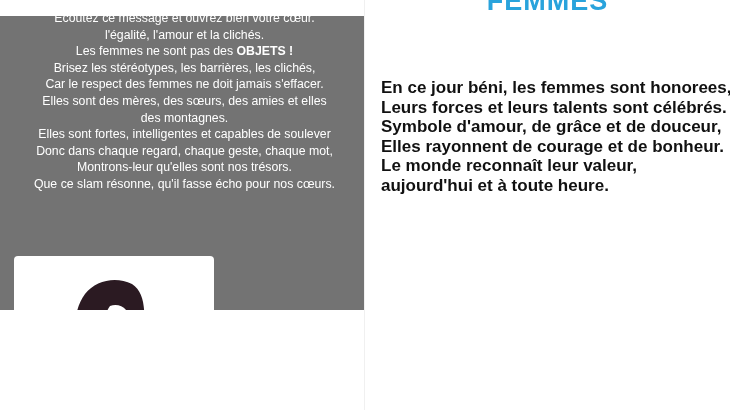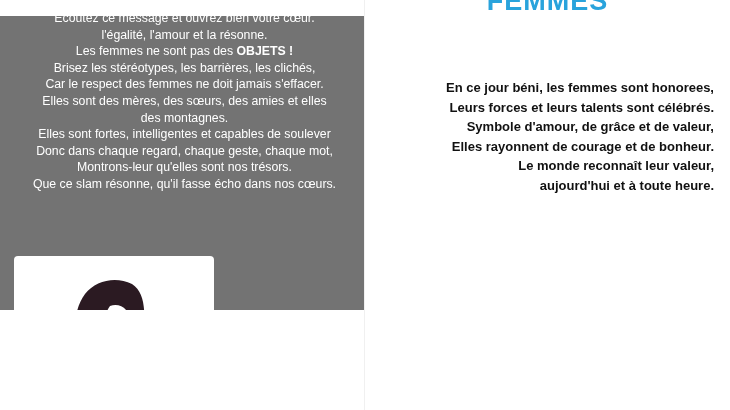--- a/index.html
+++ b/index.html
@@ -45,48 +45,48 @@
   .right-panel{
     position:absolute;left:365px;top:0;width:365px;height:290px;
     background:#ffffff;
   }
   .title-right{
     position:absolute;left:0;top:-14px;width:365px;text-align:center;
     color:#29a3dc;font-size:27px;font-weight:bold;letter-spacing:1px;
   }
   .verse{
     position:absolute;left:16px;top:78px;width:333px;
-    text-align:right;color:#111111;
-    font-size:13px;line-height:19.5px;font-weight:bold;
+    text-align:left;color:#111111;
+    font-size:17px;line-height:19.5px;font-weight:bold;
   }
   .verse .ln{display:block;white-space:nowrap;}
 
   .divider{
     position:absolute;left:364px;top:0;width:1px;height:410px;background:#f0f0f0;
   }
 </style>
 </head>
 <body>
 
 <div class="page">
 
   <div class="left-panel">
 
     <div class="poem">
       <span class="ln">Ecoutez ce message et ouvrez bien votre cœur.</span>
-      <span class="ln">l'égalité, l'amour et la résonne.</span>
+      <span class="ln">l'égalité, l'amour et la clichés.</span>
       <span class="ln">Les femmes ne sont pas des <b>OBJETS !</b></span>
       <span class="ln">Brisez les stéréotypes, les barrières, les clichés,</span>
       <span class="ln">Car le respect des femmes ne doit jamais s'effacer.</span>
       <span class="ln">Elles sont des mères, des sœurs, des amies et elles</span>
       <span class="ln">des montagnes.</span>
       <span class="ln">Elles sont fortes, intelligentes et capables de soulever</span>
       <span class="ln">Donc dans chaque regard, chaque geste, chaque mot,</span>
       <span class="ln">Montrons-leur qu'elles sont nos trésors.</span>
-      <span class="ln">Que ce slam résonne, qu'il fasse écho dans nos cœurs.</span>
+      <span class="ln">Que ce slam résonne, qu'il fasse écho pour nos cœurs.</span>
     </div>
 
     <div class="white-block"></div>
 
     <svg class="silhouette" viewBox="0 0 200 170">
 
       <path fill="#2b1a22" d="M118 28
         c-16 -8 -36 -4 -47 10
         c-9 12 -11 28 -9 43
         c1 11 3 22 1 33
@@ -124,20 +124,20 @@
 
   <div class="divider"></div>
 
   <div class="right-panel">
 
     <div class="title-right">FEMMES</div>
 
     <div class="verse">
       <span class="ln">En ce jour béni, les femmes sont honorees,</span>
       <span class="ln">Leurs forces et leurs talents sont célébrés.</span>
-      <span class="ln">Symbole d'amour, de grâce et de valeur,</span>
+      <span class="ln">Symbole d'amour, de grâce et de douceur,</span>
       <span class="ln">Elles rayonnent de courage et de bonheur.</span>
       <span class="ln">Le monde reconnaît leur valeur,</span>
       <span class="ln">aujourd'hui et à toute heure.</span>
     </div>
 
   </div>
 </div>
 
 </body></html>

